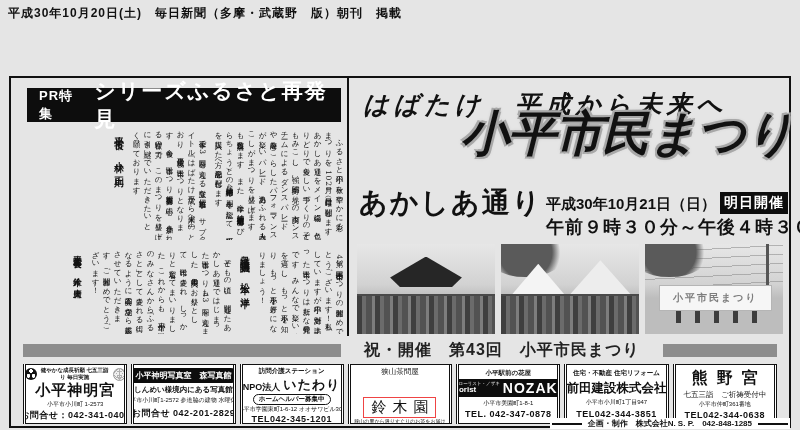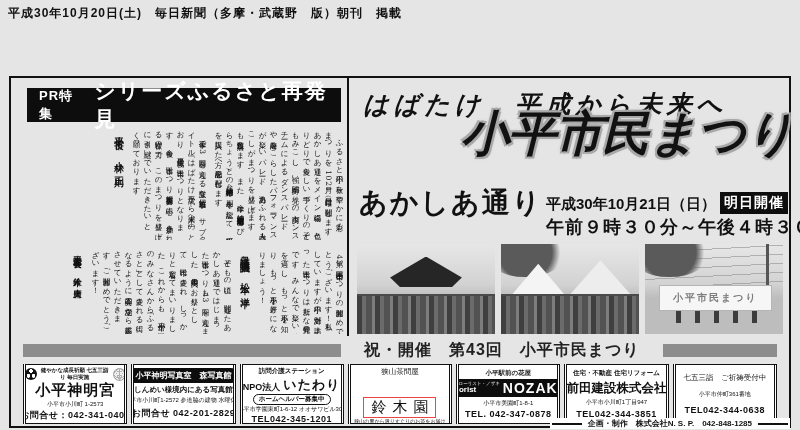--- a/index.html
+++ b/index.html
@@ -233,20 +233,21 @@
       </div>
 
       <div class="sp">
         <div class="sp-tag">住宅・不動産 住宅リフォーム</div>
         <div class="sp5-name">前田建設株式会社</div>
         <div class="sp-addr">小平市小川町1丁目947</div>
         <div class="sp-tel">TEL042-344-3851</div>
       </div>
 
       <div class="sp">
+        <div class="sp6-name">熊野宮</div>
         <div class="sp6-sub">七五三詣　ご祈祷受付中</div>
         <div class="sp-addr">小平市仲町361番地</div>
         <div class="sp-tel">TEL042-344-0638</div>
       </div>
 
     </div>
   </div>
 
   <div class="footer">
     <span class="fline"></span>

